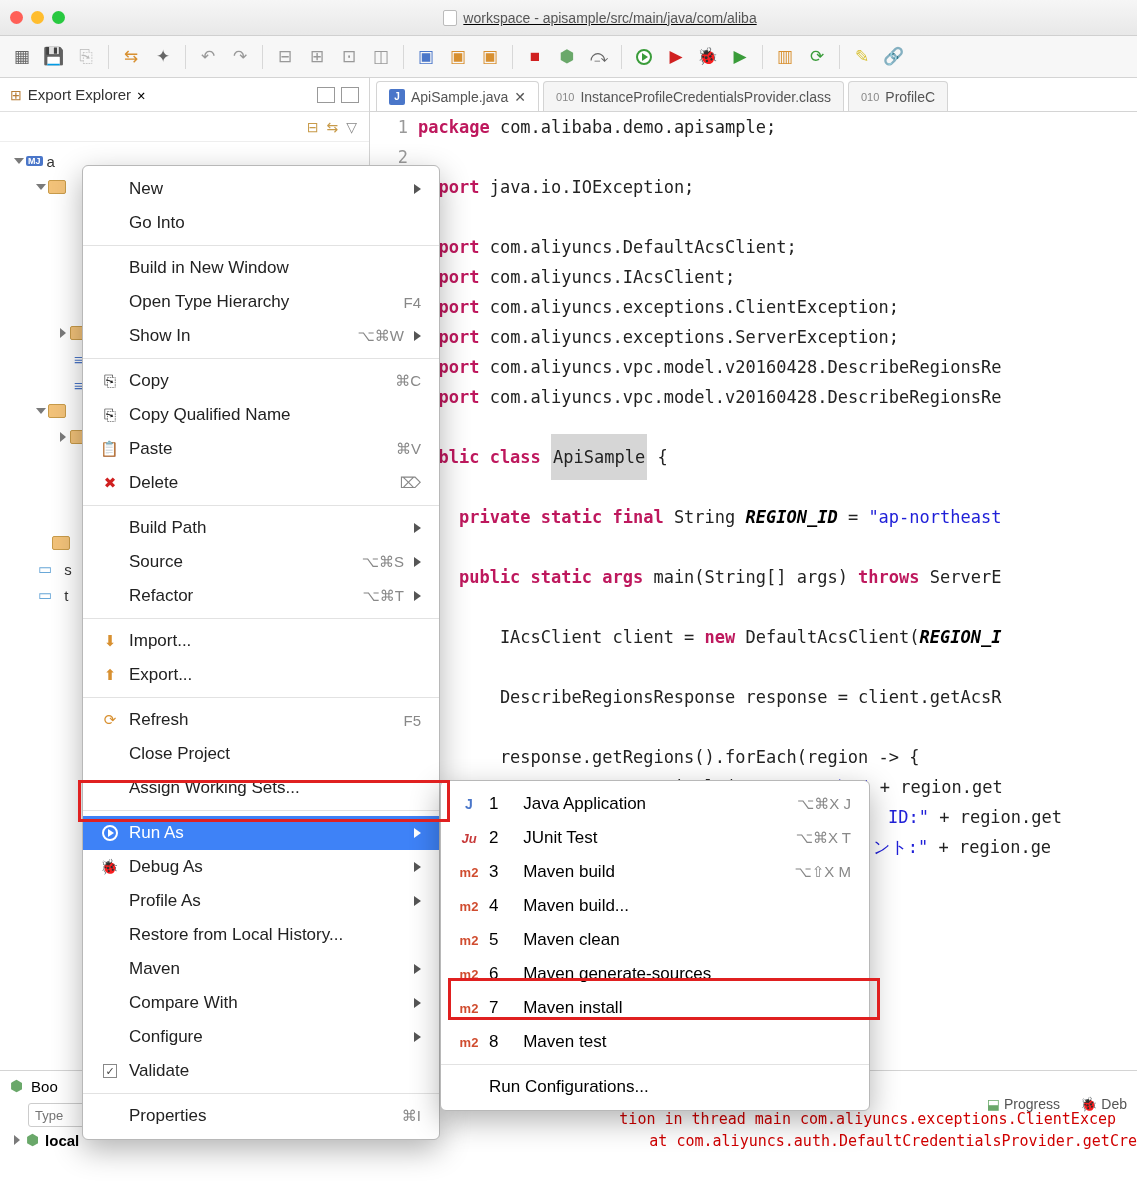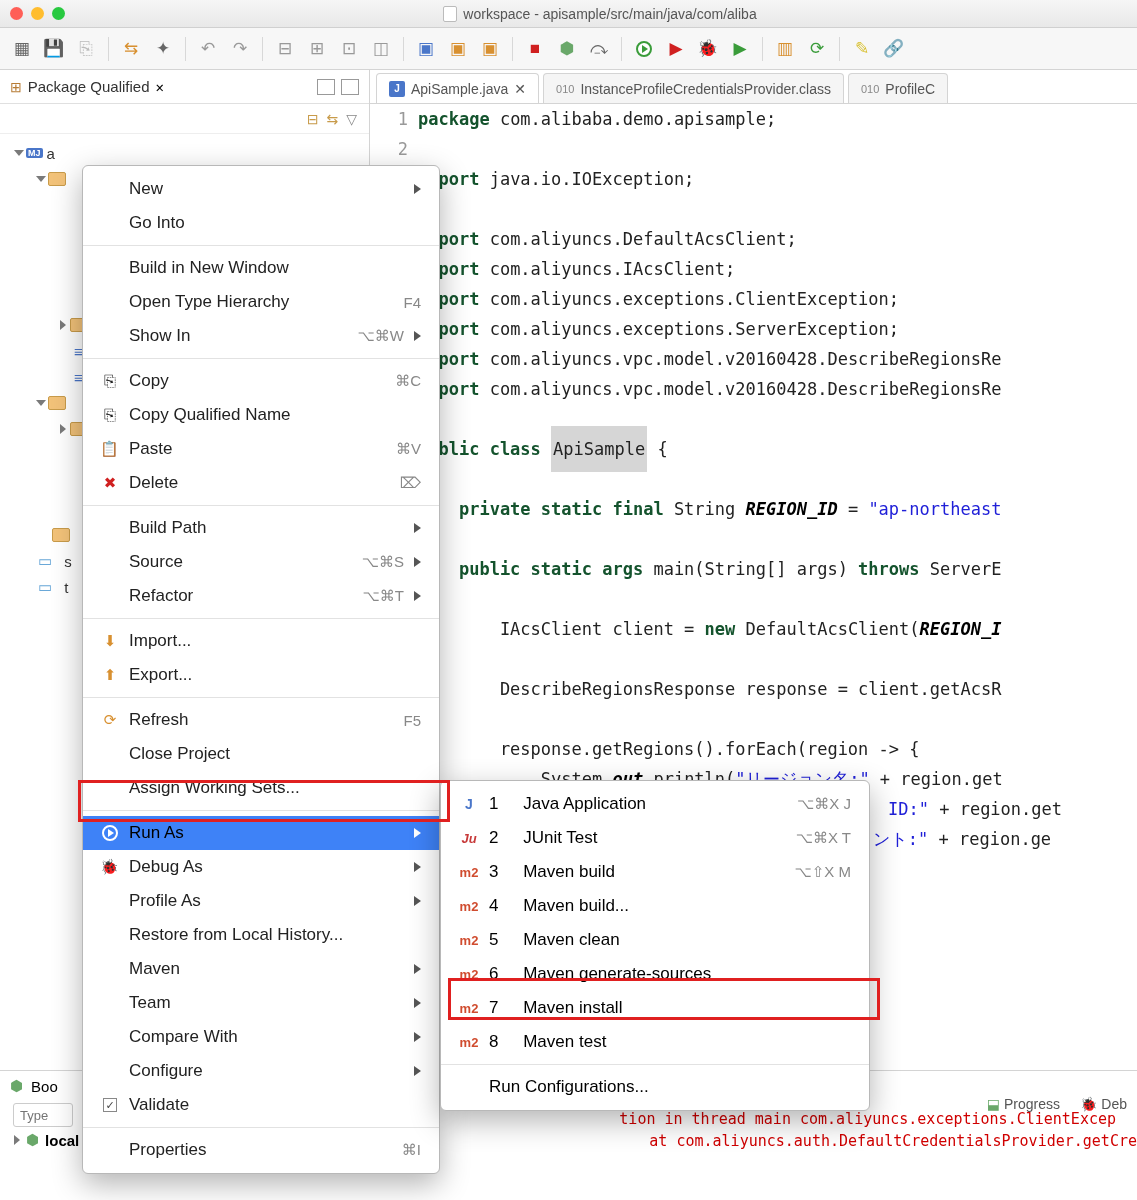--- a/index.html
+++ b/index.html
@@ -1,19 +1,19 @@
 <!DOCTYPE html>
 <html><head>
 <meta charset="utf-8">
 <style>
   * { box-sizing: border-box; margin: 0; padding: 0; }
   body { font-family: -apple-system, "Helvetica Neue", Arial, sans-serif; font-size: 14px; background: #ececec; width: 1137px; height: 1200px; overflow: hidden; position: relative; }
 
   
-  .titlebar { height: 28px; background: linear-gradient(#f6f6f6,#e8e8e8); border-bottom: 1px solid #d0d0d0; display: flex; align-items: center; padding: 0 10px; gap: 8px; }
+  .titlebar { height: 36px; background: linear-gradient(#f6f6f6,#e8e8e8); border-bottom: 1px solid #d0d0d0; display: flex; align-items: center; padding: 0 10px; gap: 8px; text-decoration: underline; }
   .traffic { display: flex; gap: 8px; }
   .tl { width: 13px; height: 13px; border-radius: 50%; }
   .tl.red { background: #ff5f57; } .tl.yellow { background: #ffbd2e; } .tl.green { background: #28c940; }
   .titletext { flex: 1; text-align: center; color: #555; font-size: 14px; display:flex; align-items:center; justify-content:center; gap:6px;}
   .doc-icon { width:14px; height:16px; background:#fff; border:1px solid #bbb; border-radius:2px; }
 
   
   .toolbar { height: 42px; background: #f7f7f7; border-bottom: 1px solid #d4d4d4; display: flex; align-items: center; padding: 0 8px; gap: 4px; }
   .tb-btn { width: 28px; height: 28px; display:flex; align-items:center; justify-content:center; border-radius:3px; color:#666; }
   .tb-sep { width:1px; height:24px; background:#d8d8d8; margin:0 4px; }
@@ -44,29 +44,29 @@
   .tab { height:30px; padding: 0 12px; display:flex; align-items:center; gap:6px; border:1px solid #d4d4d4; border-bottom:none; border-radius:4px 4px 0 0; font-size:14px; color:#555; background:#f5f5f5; white-space:nowrap;}
   .tab.active { background:#fff; }
   .j-icon { width:16px; height:16px; background:#4a76c9; color:#fff; font-size:10px; font-weight:bold; display:flex; align-items:center; justify-content:center; border-radius:2px; }
   .class-icon { color:#888; font-size:11px; }
 
   
   .editor { flex:1; overflow:hidden; }
   .code { font-family: Menlo, Consolas, monospace; font-size:17px; line-height:30px; display:flex; }
   .gutter { width:48px; text-align:right; color:#999; padding-right:10px; user-select:none; }
   .codebody { flex:1; white-space:pre; color:#222; }
-  .kw { color:#14532d; font-weight:bold; }
+  .kw { color:#be185d; font-weight:bold; }
   .str { color:#2020d8; }
   .field { color:#000000; font-style:italic; font-weight:bold;}
   .hl { background:#d6d6d6; padding:13px 2px; }
 
   
   .context-menu { position:absolute; left:82px; top:165px; width:358px; background:#fff; border:1px solid #b8b8b8; border-radius:6px; box-shadow: 0 10px 30px rgba(0,0,0,0.3); padding: 6px 0; font-size:17px; color:#222; z-index:100;}
   .cm-item { height:34px; display:flex; align-items:center; padding:0 18px; gap:10px; position:relative; }
-  .cm-item.hover { background:#3e82f7; color:#000000; }
+  .cm-item.hover { background:#3e82f7; color:#ffffff; }
   .cm-item.hover .cm-arrow { border-left-color:#fff; }
   .cm-sep { height:1px; background:#e2e2e2; margin:5px 0; }
   .cm-icon { width:18px; height:18px; display:flex; align-items:center; justify-content:center; font-size:15px; }
   .cm-label { flex:1; }
   .cm-short { color:#888; font-size:15px; }
   .cm-arrow { width:0; height:0; border-left:7px solid #555; border-top:5px solid transparent; border-bottom:5px solid transparent; }
   .run-icon { width:16px; height:16px; border-radius:50%; background:#fff; border:2px solid #3a9c3a; position:relative; }
   .run-icon::after { content:''; position:absolute; left:4px; top:2px; border-left:6px solid #3a9c3a; border-top:4px solid transparent; border-bottom:4px solid transparent; }
   .cm-item.hover .run-icon { border-color:#fff; background:transparent; }
   .cm-item.hover .run-icon::after { border-left-color:#fff; }
@@ -84,21 +84,21 @@
 
   
   .redbox { position:absolute; border:3px solid #e02020; z-index:200; pointer-events:none; }
 
   
   .bottom { position:absolute; left:0; bottom:0; right:0; height:130px; background:#fff; border-top:1px solid #d4d4d4; }
   .console-tabs { position:absolute; right:10px; bottom:88px; display:flex; gap:20px; font-size:14px; color:#555; align-items:center; }
   .prog-icon { color:#6aa86a; }
   .boot-row { display:flex; align-items:center; gap:8px; padding:6px 10px; font-size:15px; }
   .boot-icon { color:#6aa86a; }
-  .typefilter { margin-left:3px; width:60px; height:24px; border:1px solid #ccc; border-radius:3px; padding:0 6px; font-size:13px; color:#aaa; }
+  .typefilter { margin-left:18px; width:60px; height:24px; border:1px solid #ccc; border-radius:3px; padding:0 6px; font-size:13px; color:#aaa; }
   .local-row { display:flex; align-items:center; gap:6px; padding:2px 14px; font-size:15px; }
   .console-err { position:absolute; right:0; bottom:48px; font-family:Menlo,monospace; font-size:15px; color:#d00000; text-align:left; line-height:22px; }
 
   .icon-minus { color:#999; }
 </style>
 </head>
 <body>
 
 <div class="titlebar">
   <div class="traffic">
@@ -196,21 +196,21 @@
   <div class="tb-btn">
       <span class="tb-ico">🔗</span>
     </div>
 </div>
 
 <div class="main">
 
   <div class="left">
     <div class="pe-header">
       <span style="color:#b77c36">⊞</span>
-      <span class="pe-title">Package Qualified</span>
+      <span class="pe-title">Export Explorer</span>
       <span class="pe-close">✕</span>
       <span class="pe-spacer"></span>
       <span class="pe-min"></span>
       <span class="pe-max"></span>
     </div>
     <div class="pe-toolbar">
       <span style="color:#c89b4a">⊟</span>
       <span style="color:#c89b4a">⇆</span>
       <span style="color:#888">▽</span>
     </div>
@@ -436,25 +436,20 @@
       <span class="cm-label">Profile As</span>
       <span class="cm-arrow"></span>
     </div>
   <div class="cm-item">
       <span class="cm-icon"></span>
       <span class="cm-label">Restore from Local History...</span>
     </div>
   <div class="cm-item">
       <span class="cm-icon"></span>
       <span class="cm-label">Maven</span>
-      <span class="cm-arrow"></span>
-    </div>
-  <div class="cm-item">
-      <span class="cm-icon"></span>
-      <span class="cm-label">Team</span>
       <span class="cm-arrow"></span>
     </div>
   <div class="cm-item">
       <span class="cm-icon"></span>
       <span class="cm-label">Compare With</span>
       <span class="cm-arrow"></span>
     </div>
   <div class="cm-item">
       <span class="cm-icon"></span>
       <span class="cm-label">Configure</span>

